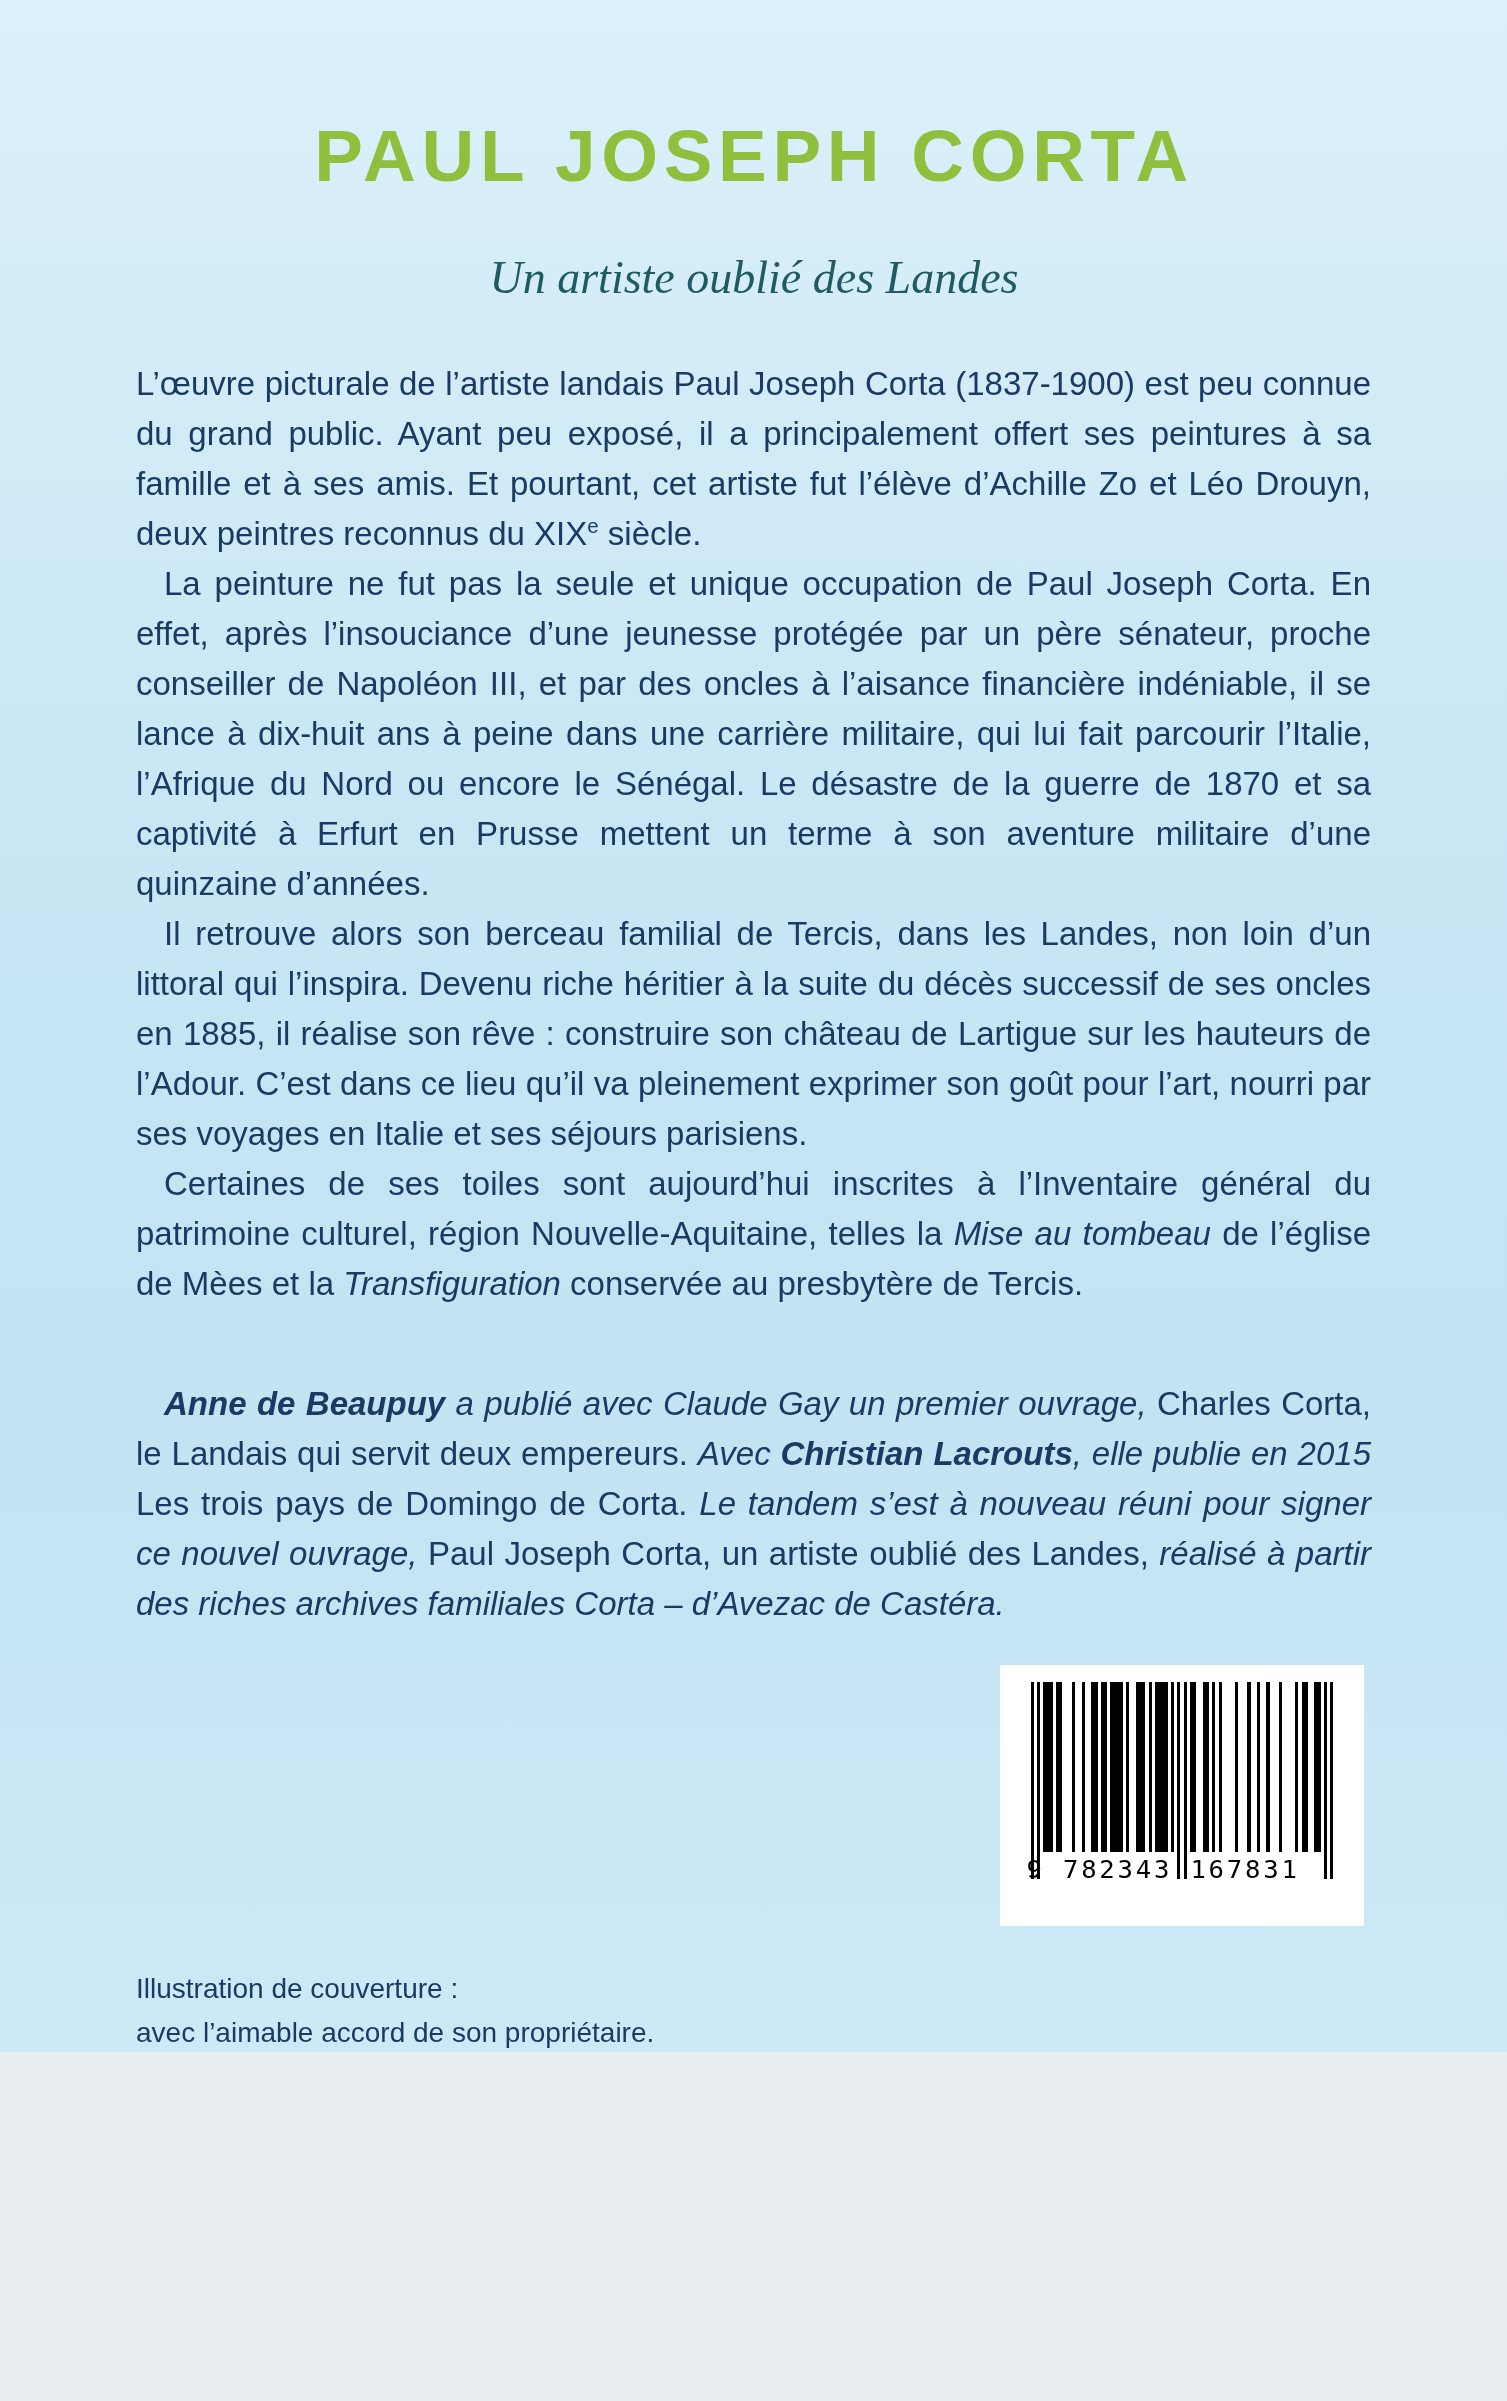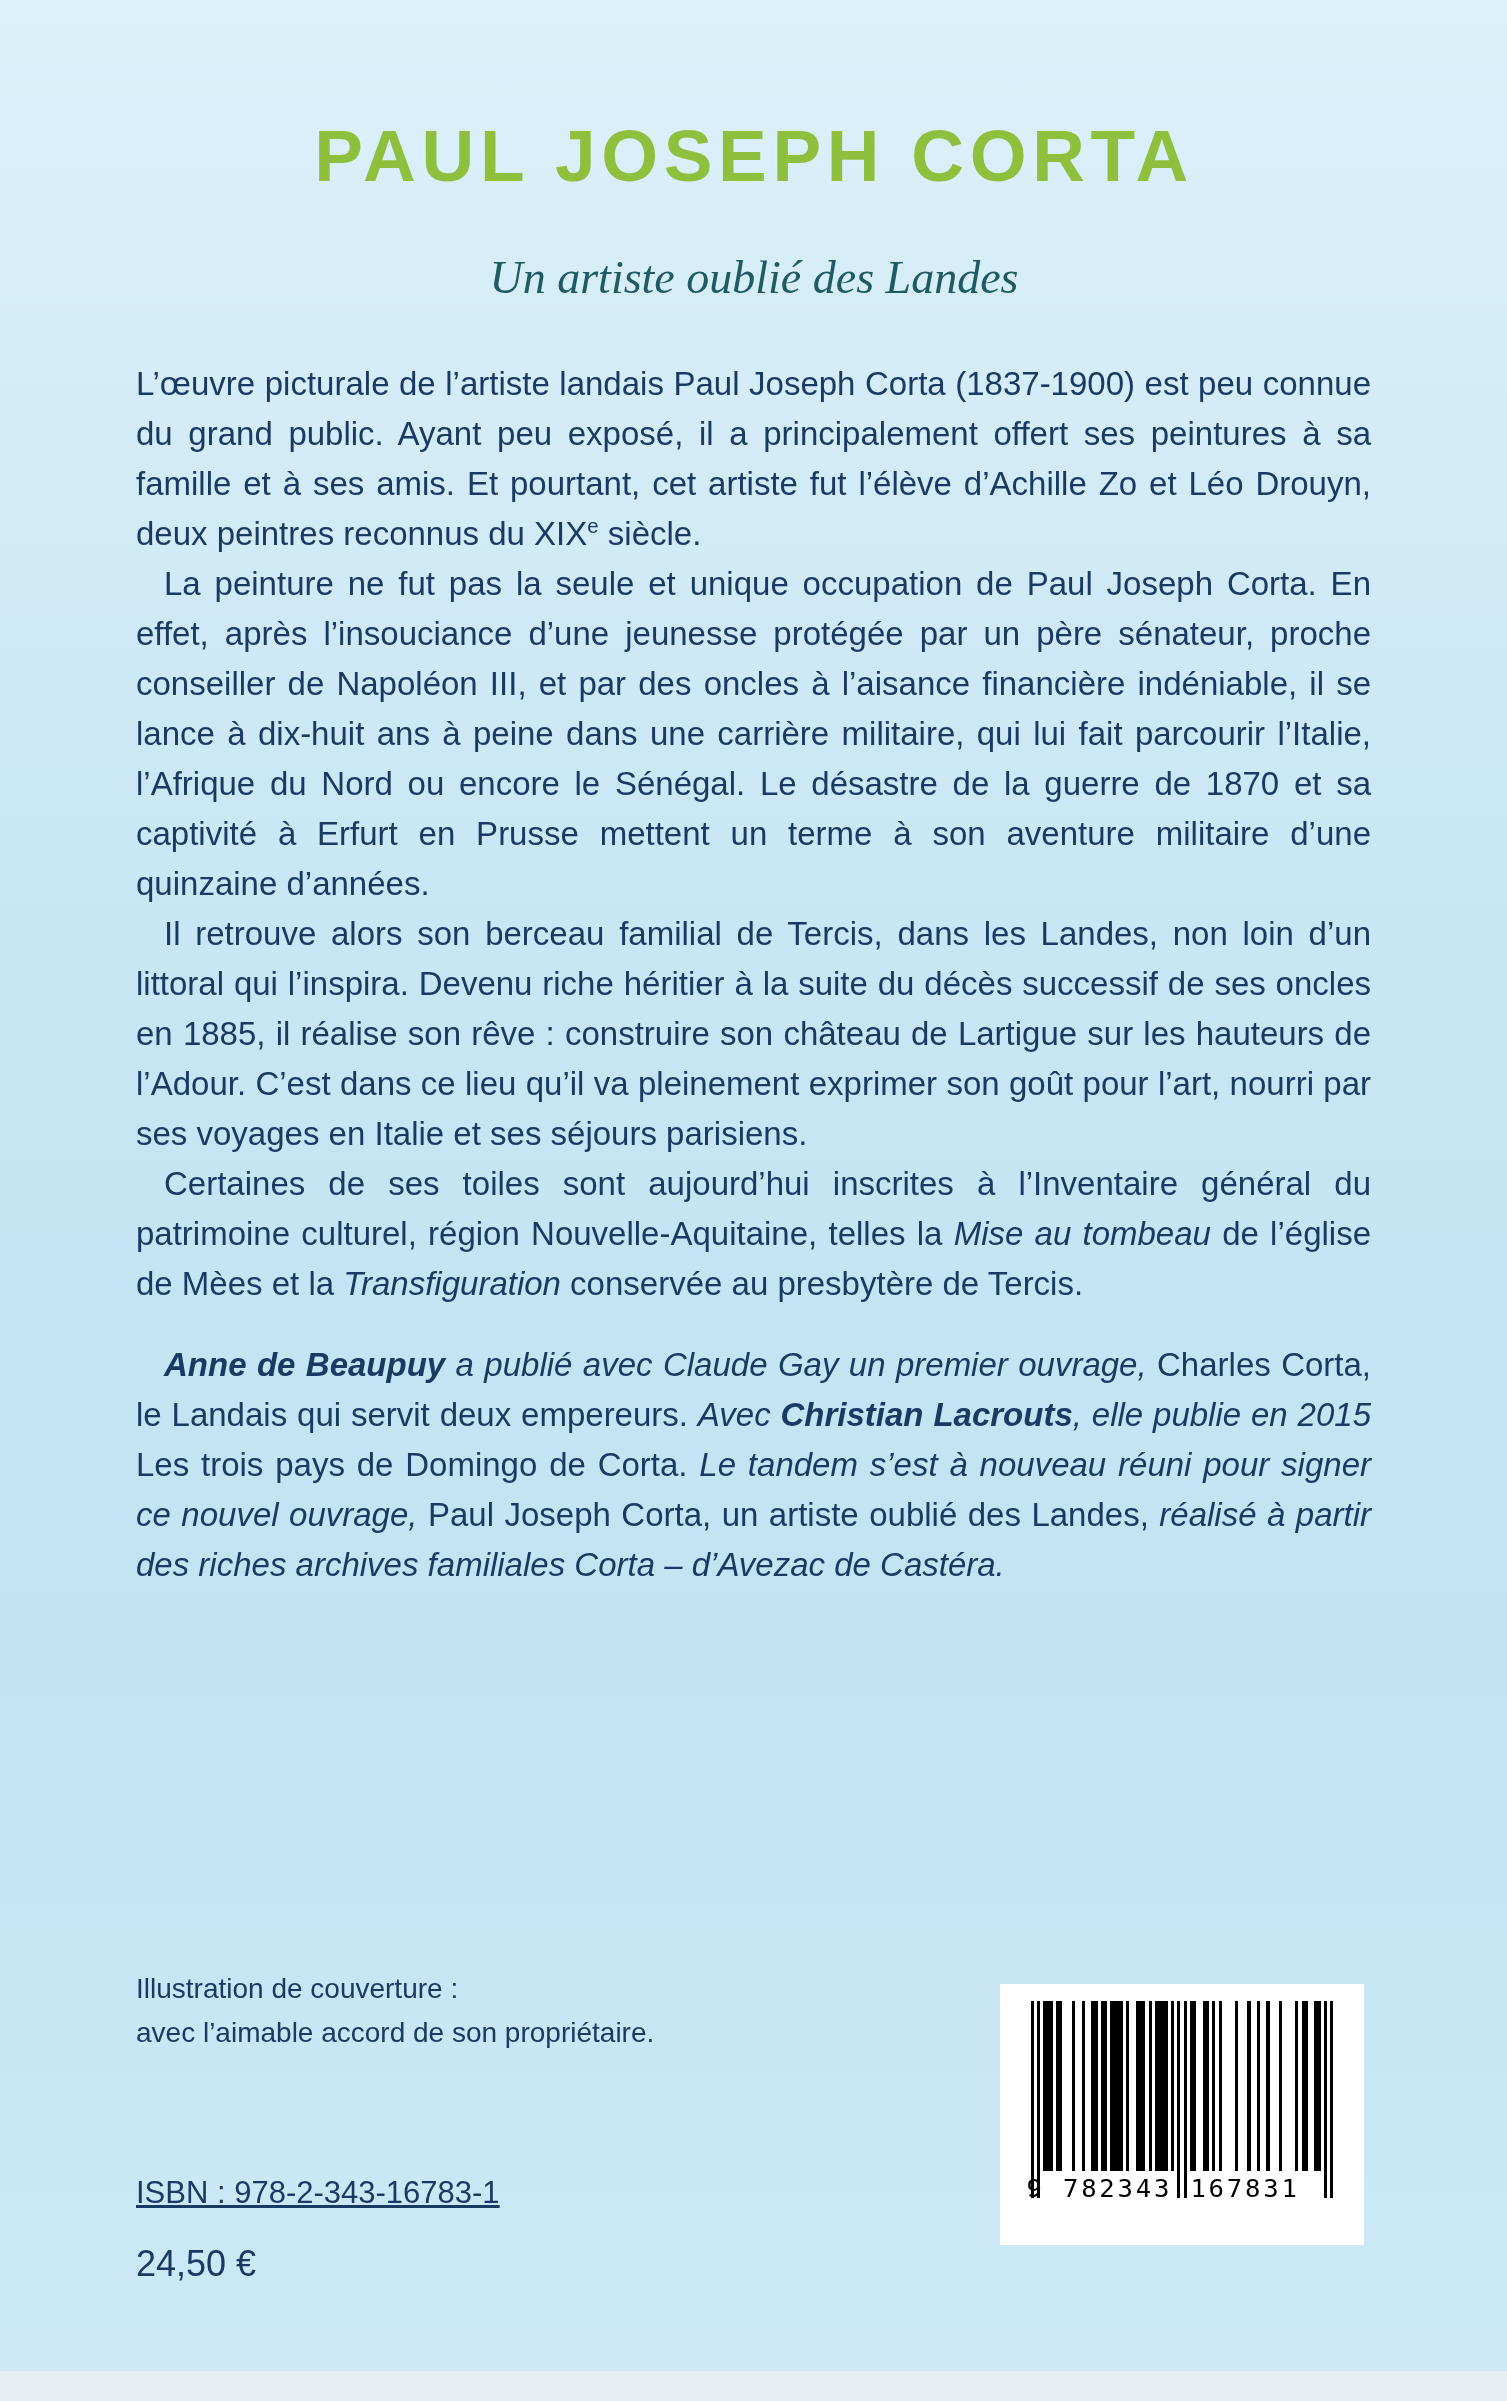--- a/index.html
+++ b/index.html
@@ -1,20 +1,20 @@
 <!DOCTYPE html>
 <html style="font-size:15px"><head>
 <meta charset="utf-8">
 <style>
   * { margin: 0; padding: 0; box-sizing: border-box; }
   html, body { background: #e8eef2; }
   .page {
     position: relative;
     width: 1508px;
-    height: 2371px;
+    height: 2052px;
     margin: 0 auto;
     background: linear-gradient(180deg, #dcf1fa 0%, #c8e6f4 40%, #c3e3f3 70%, #cde9f6 100%);
     font-family: "Liberation Sans", sans-serif;
     color: #1a3a63;
     overflow: hidden;
   }
   .header { text-align: center; padding-top: 106px; }
   .title {
     font-weight: 700;
     font-size: 73px;
@@ -33,21 +33,21 @@
     margin: 55px 137px 0 136px;
   }
   .synopsis p, .bio p {
     font-size: 33px;
     line-height: 50px;
     text-align: justify;
     text-indent: 28px;
     color: #1a3a63;
   }
   .synopsis p:first-child { text-indent: 0; }
-  .bio { margin-top: 31px; }
+  .bio { margin-top: 70px; }
   .i { font-style: italic; }
   .bi { font-style: italic; font-weight: 700; }
   sup { font-size: 0.62em; line-height: 0; vertical-align: super; }
   .credits {
     position: absolute;
     left: 136px;
     top: 1967px;
     font-size: 28px;
     line-height: 44px;
     color: #1a3a63;

